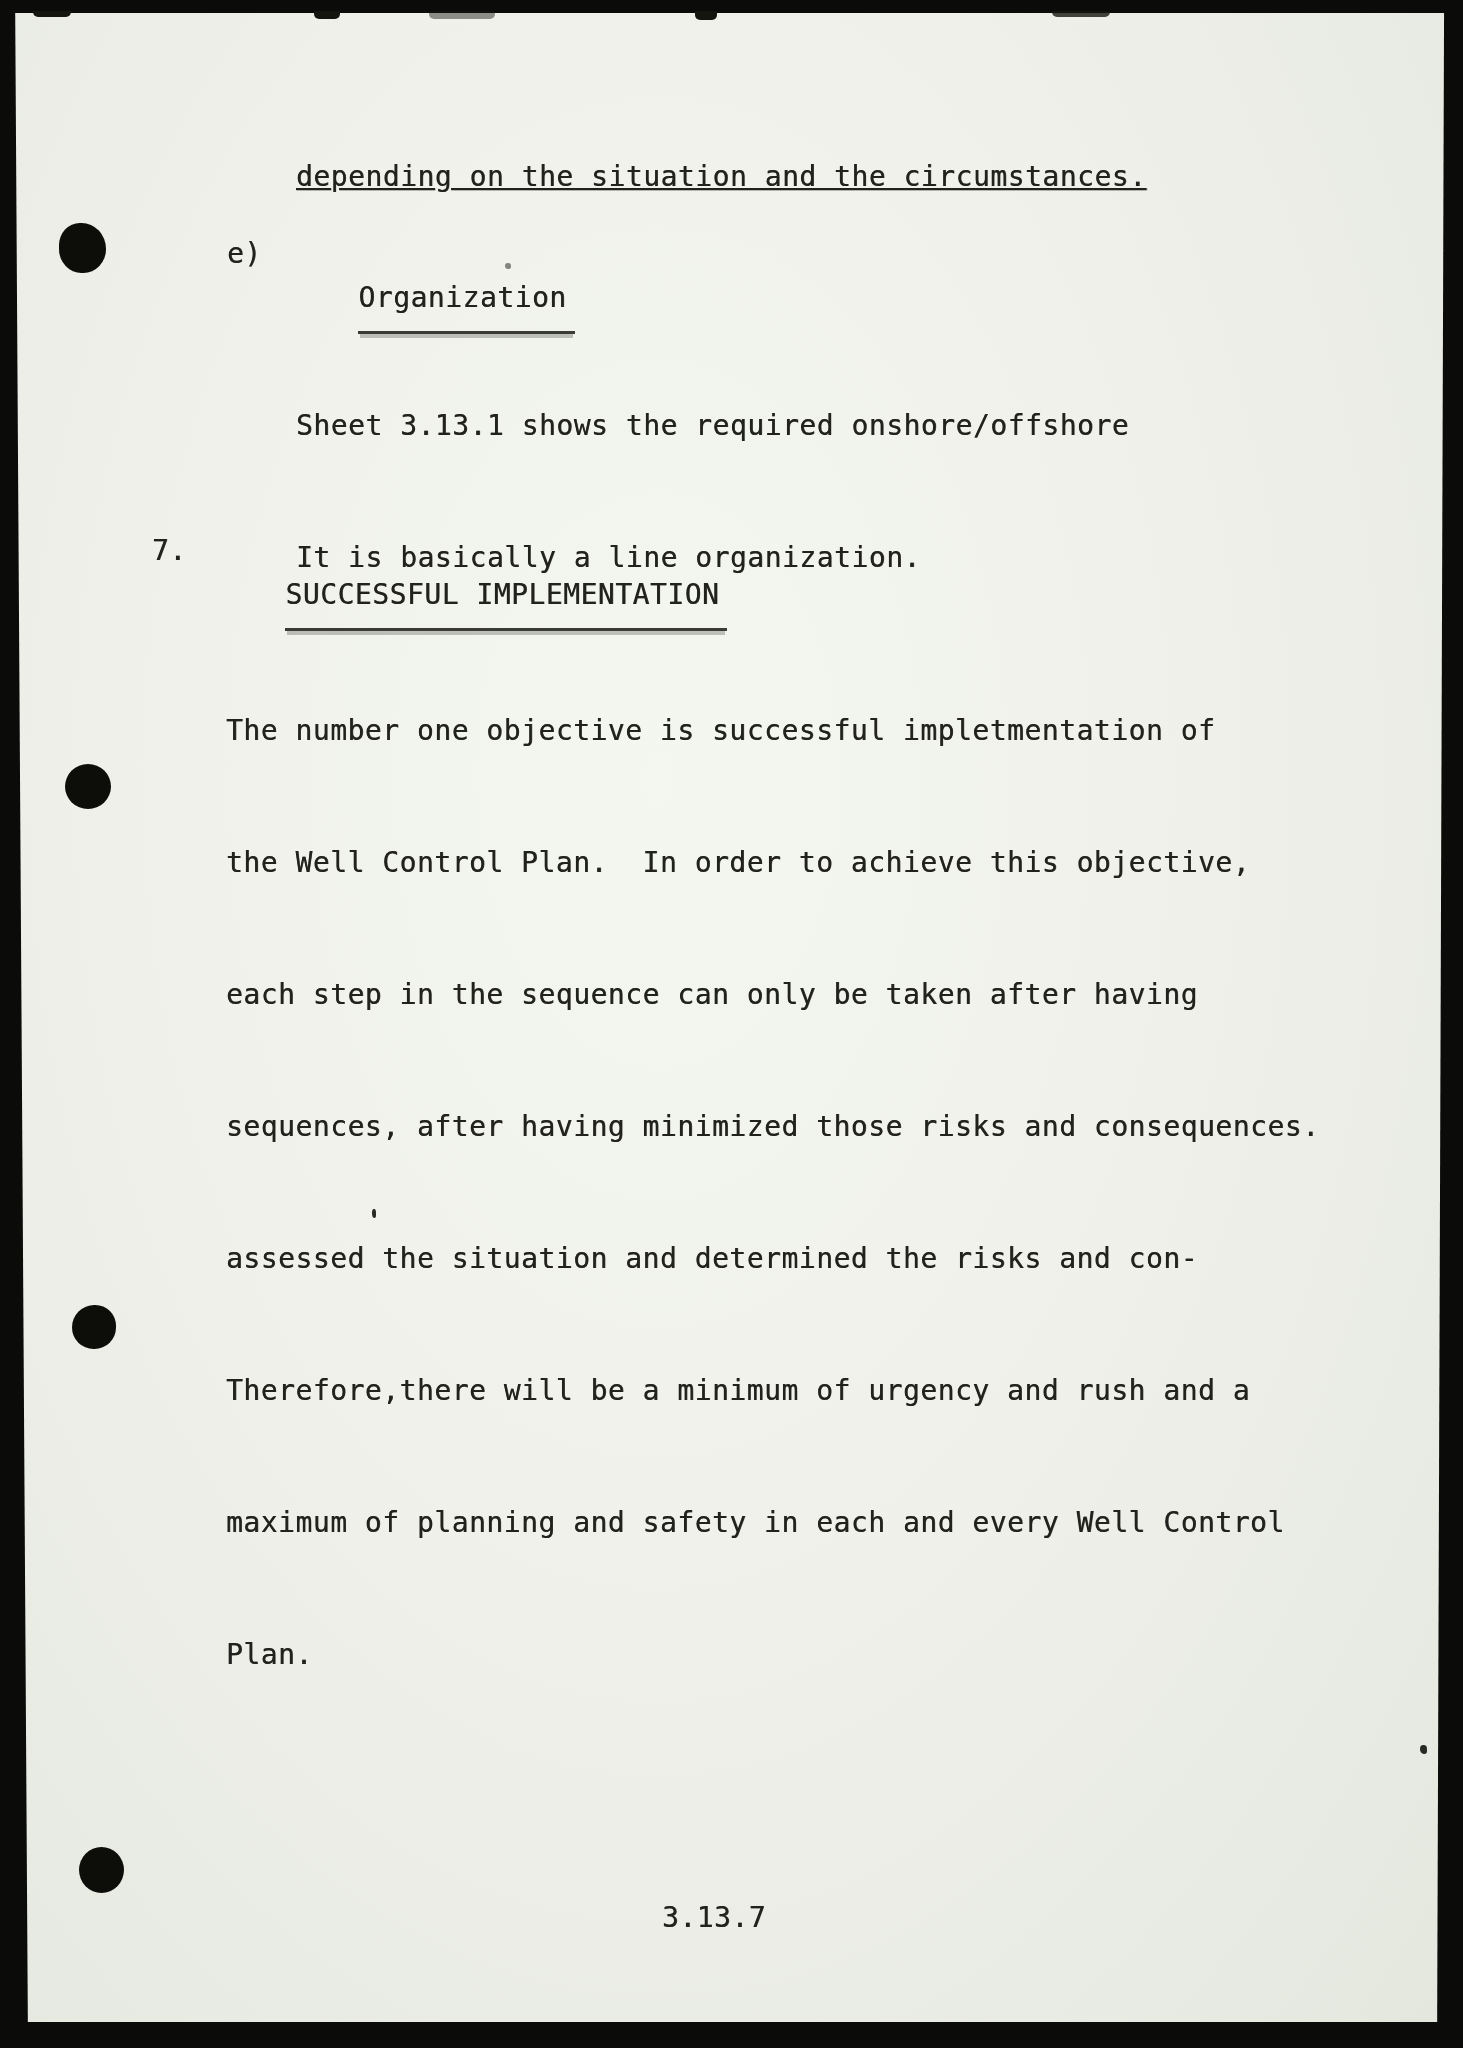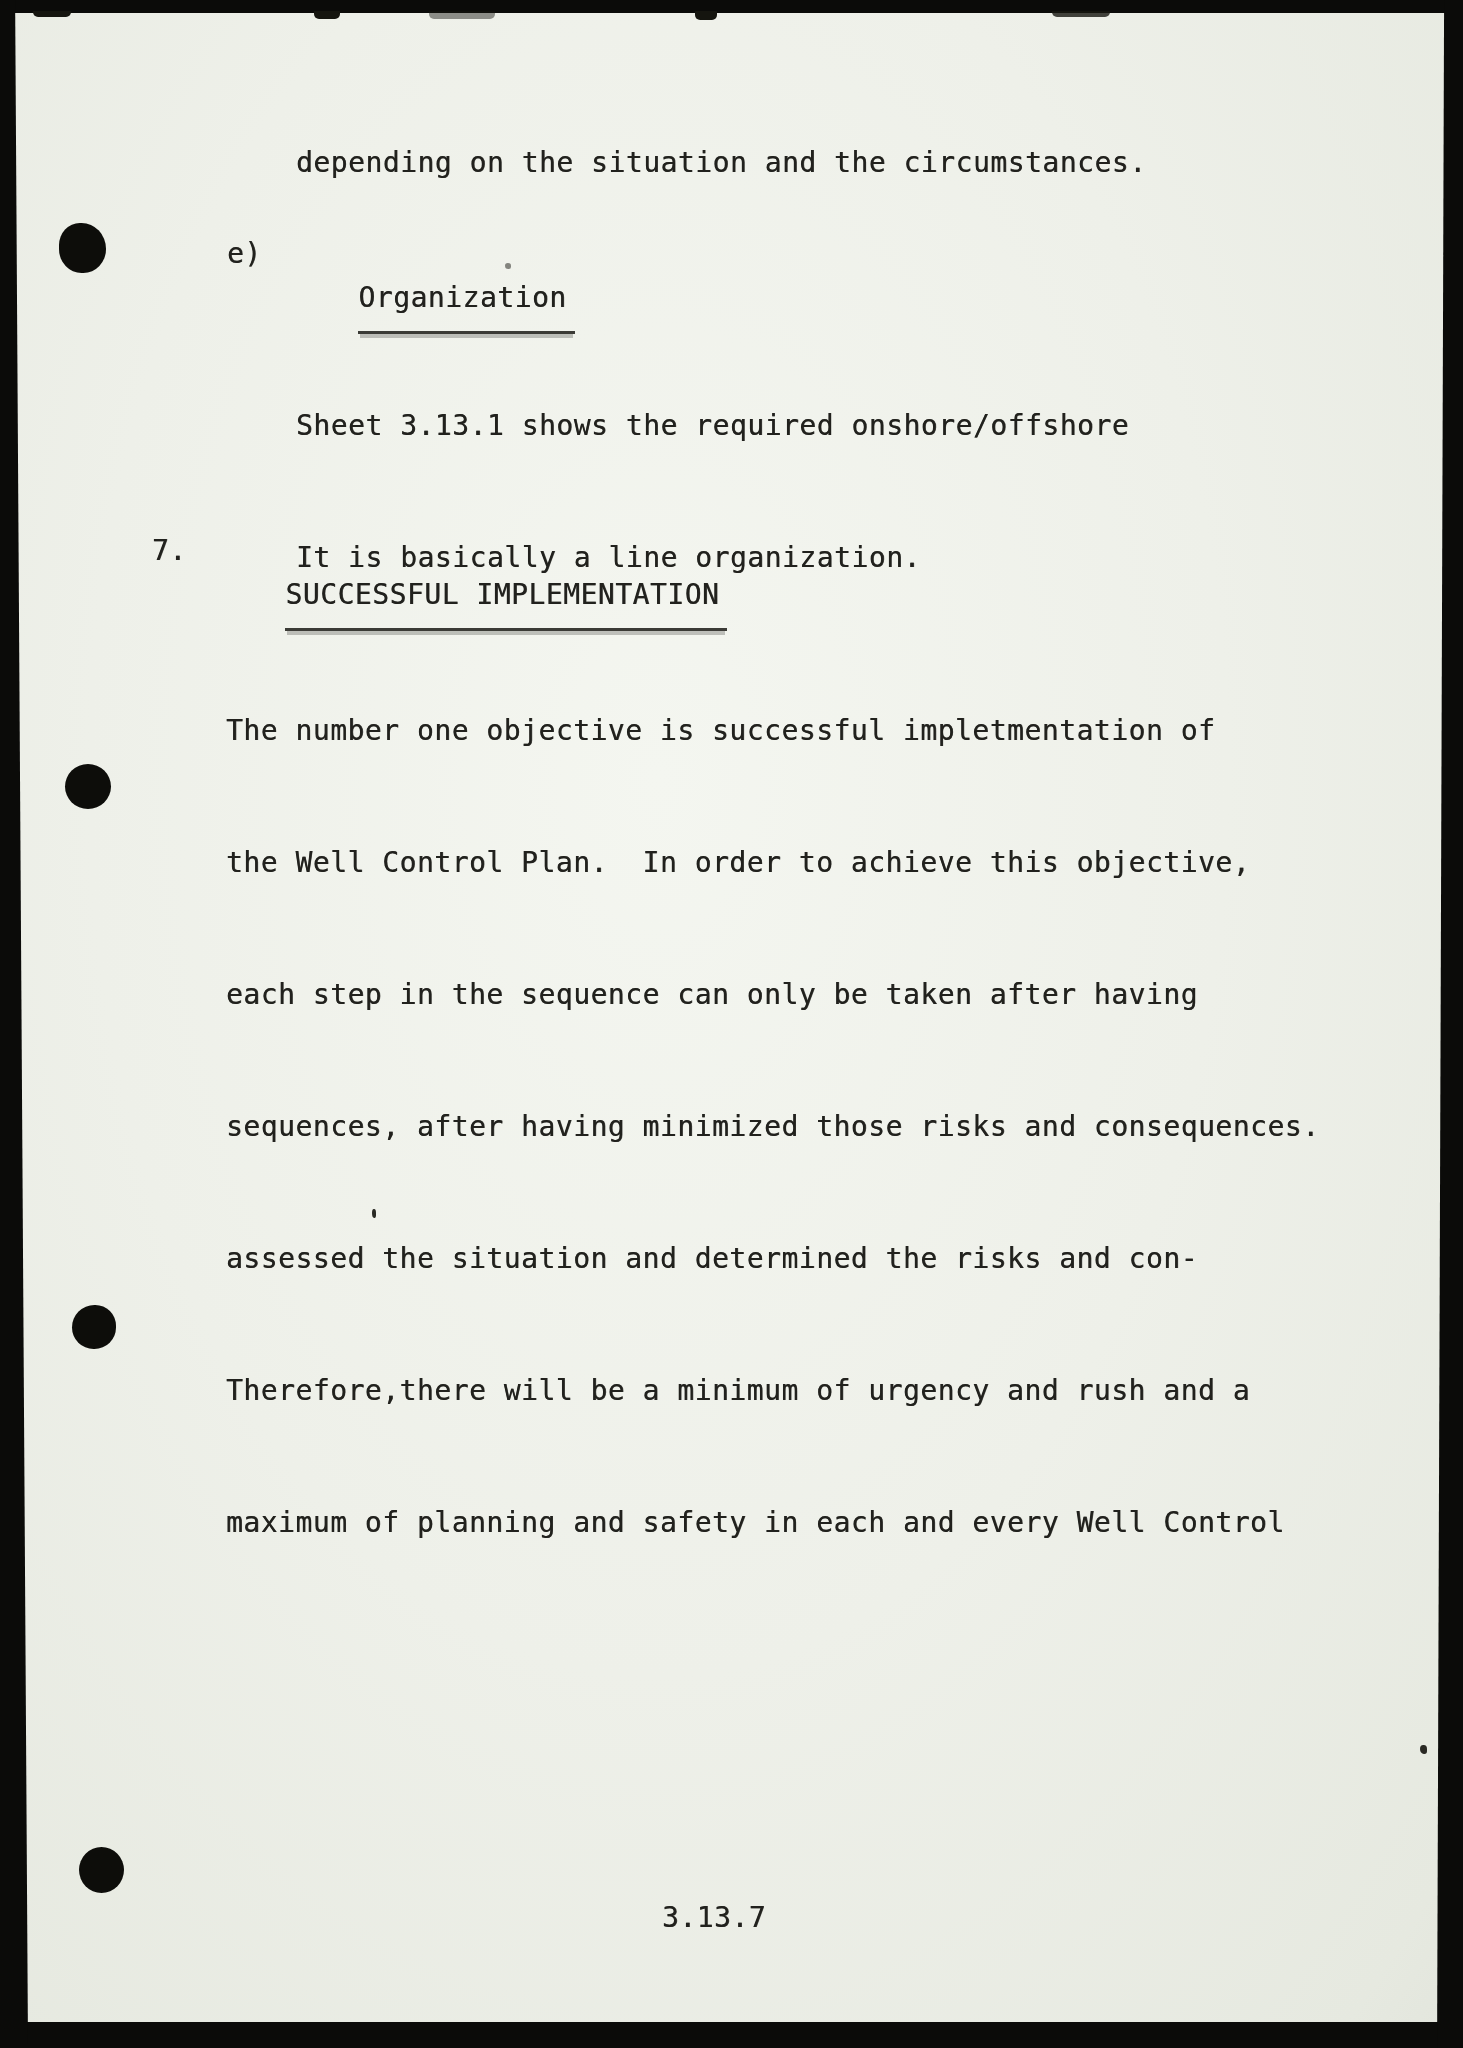--- a/index.html
+++ b/index.html
@@ -71,21 +71,21 @@
 
   <div class="hole" id="hole-1"></div>
   <div class="hole" id="hole-2"></div>
   <div class="hole" id="hole-3"></div>
   <div class="hole" id="hole-4"></div>
 
   <div class="speck" id="speck-1"></div>
   <div class="speck" id="speck-2"></div>
   <div class="speck" id="speck-3"></div>
 
-  <div class="abs txt" style="left:296px;top:141px;">depending on the situation and the circumstances.</div>
+  <div class="abs txt" style="left:296px;top:155px;text-decoration:underline;">depending on the situation and the circumstances.</div>
 
   <div class="abs txt" style="left:227px;top:232px;">e)</div>
   <div class="abs txt" style="left:289px;top:232px;">
     <span class="uline">Organization</span>
   </div>
 
   <div class="abs txt para" style="left:296px;top:316px;">
     <div class="line">Sheet 3.13.1 shows the required onshore/offshore</div>
     <div class="line">It is basically a line organization.</div>
   </div>
@@ -96,17 +96,18 @@
   </div>
 
   <div class="abs txt para" style="left:226px;top:621px;">
     <div class="line">The number one objective is successful impletmentation of</div>
     <div class="line">the Well Control Plan.  In order to achieve this objective,</div>
     <div class="line">each step in the sequence can only be taken after having</div>
     <div class="line">sequences, after having minimized those risks and consequences.</div>
     <div class="line">assessed the situation and determined the risks and con-</div>
     <div class="line">Therefore,there will be a minimum of urgency and rush and a</div>
     <div class="line">maximum of planning and safety in each and every Well Control</div>
+    <div class="line">Plan.</div>
   </div>
 
   <div class="abs txt" style="left:662px;top:1896px;">3.13.7</div>
 
 </div>
 
 </body></html>

